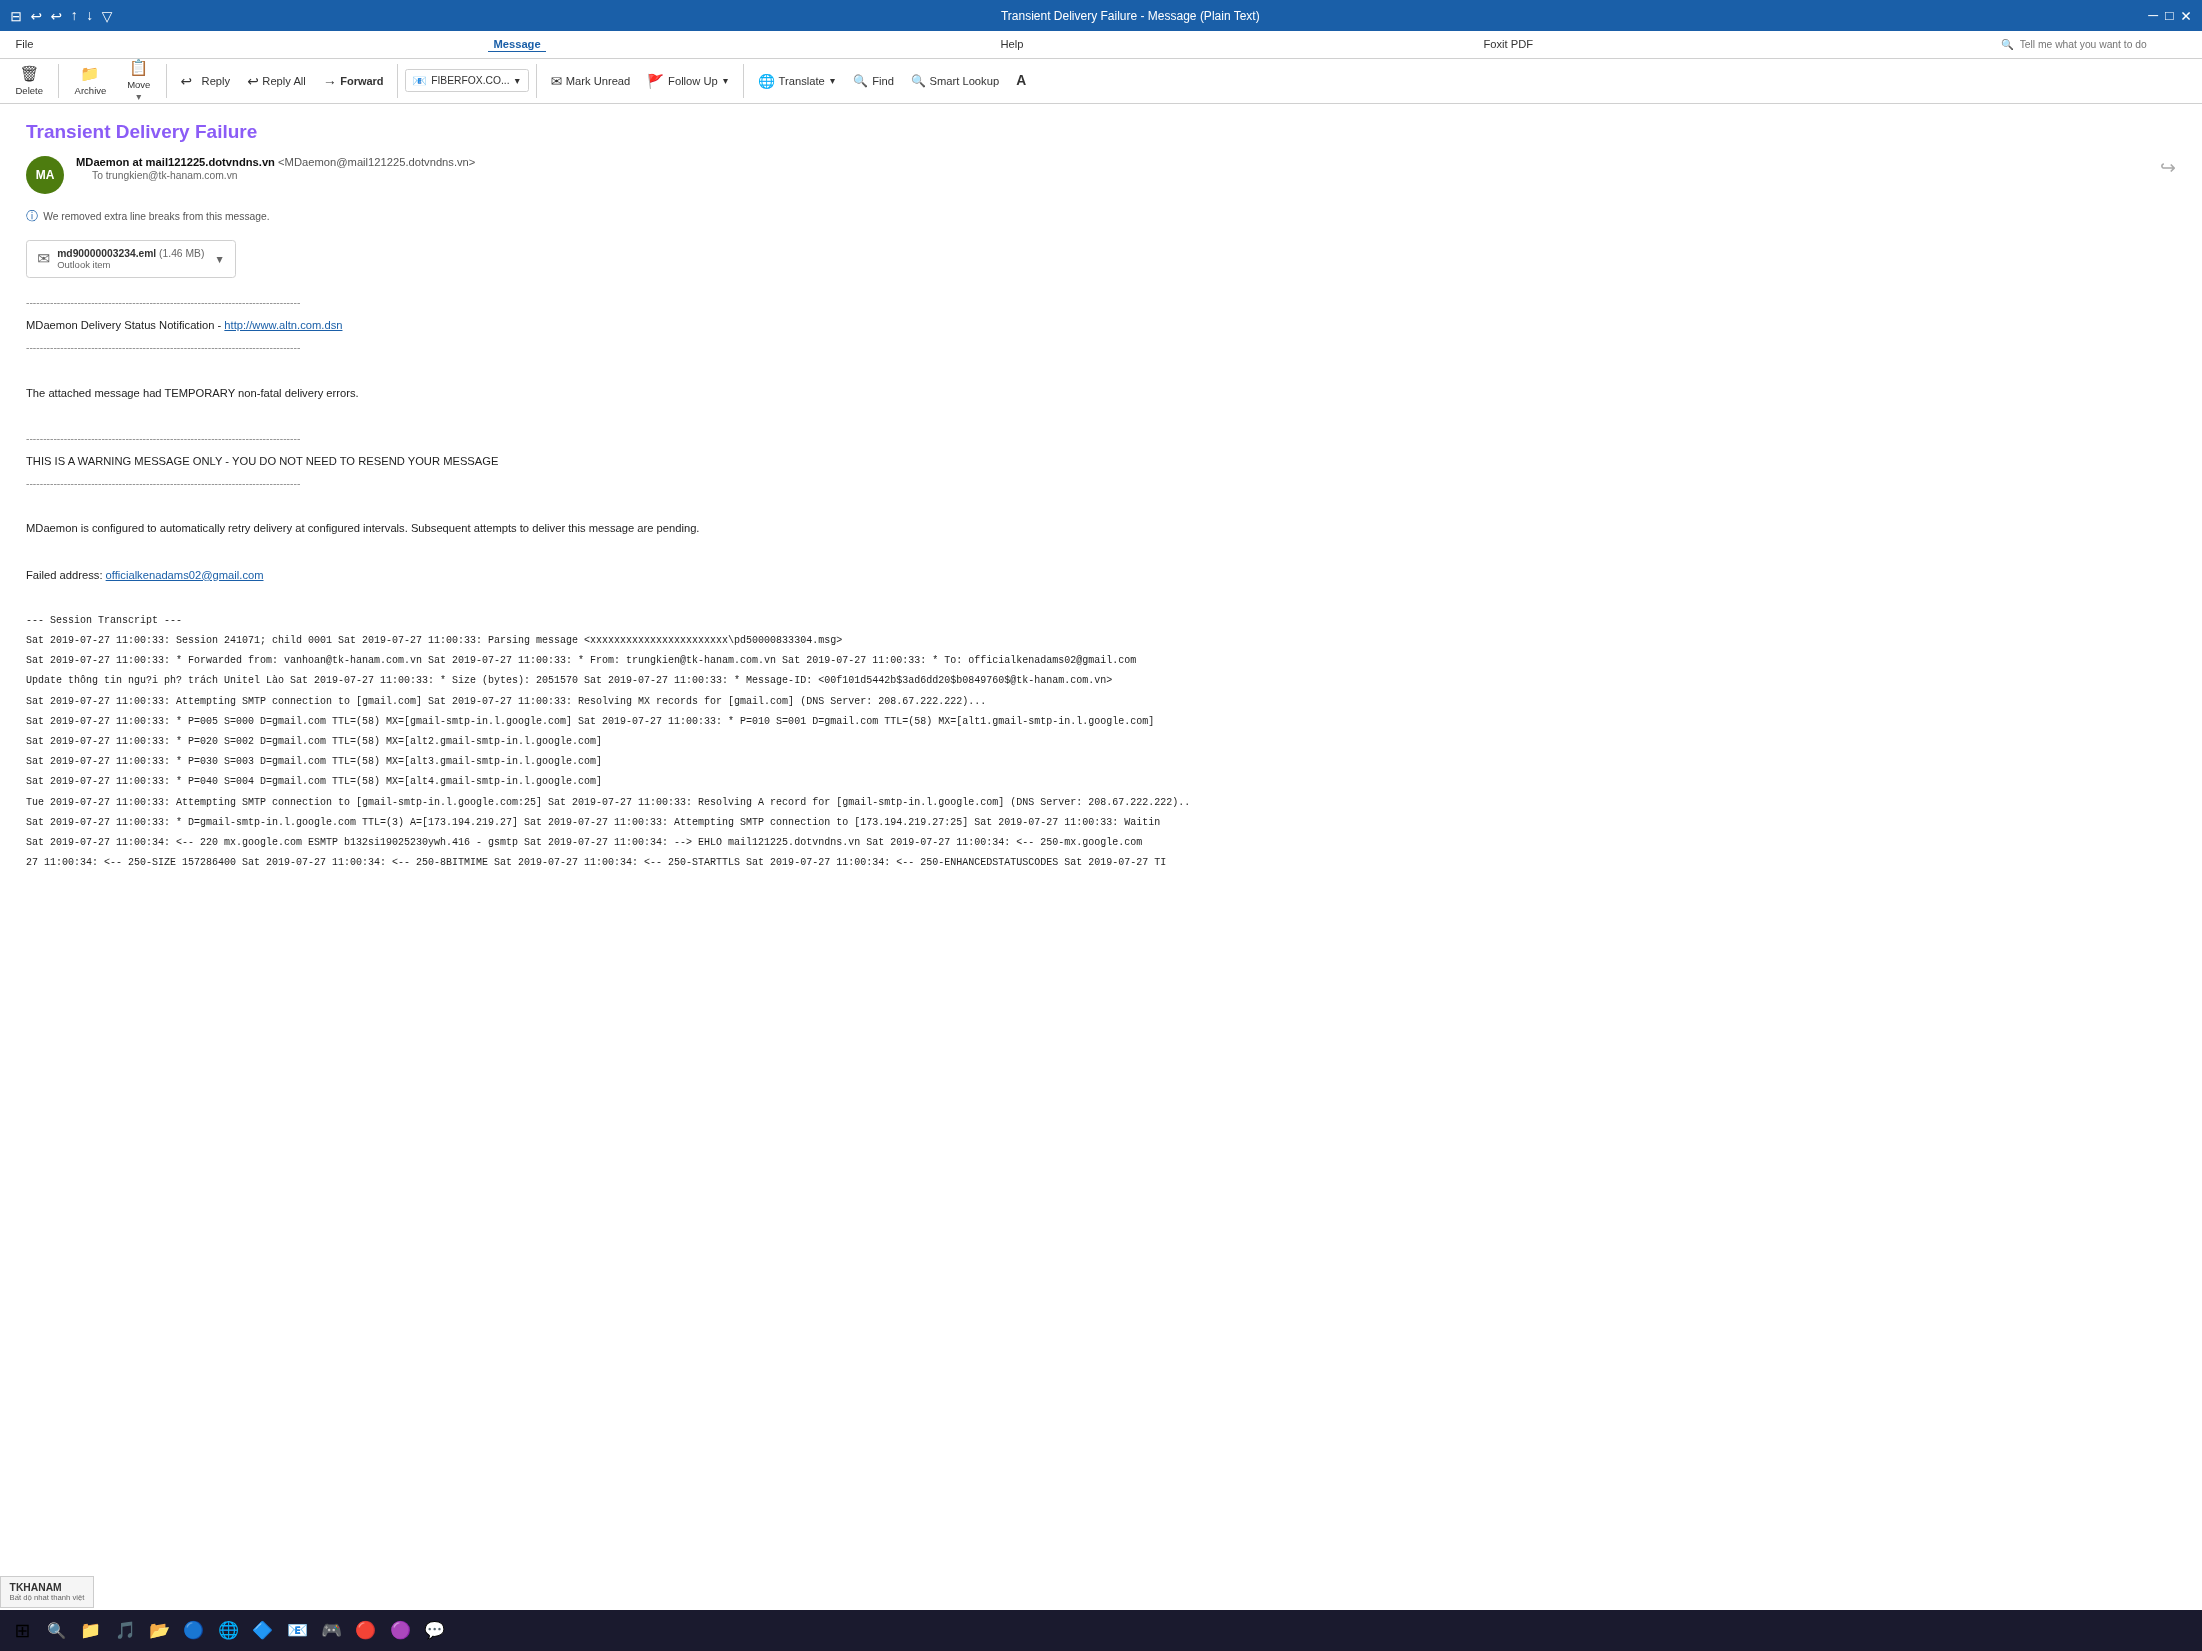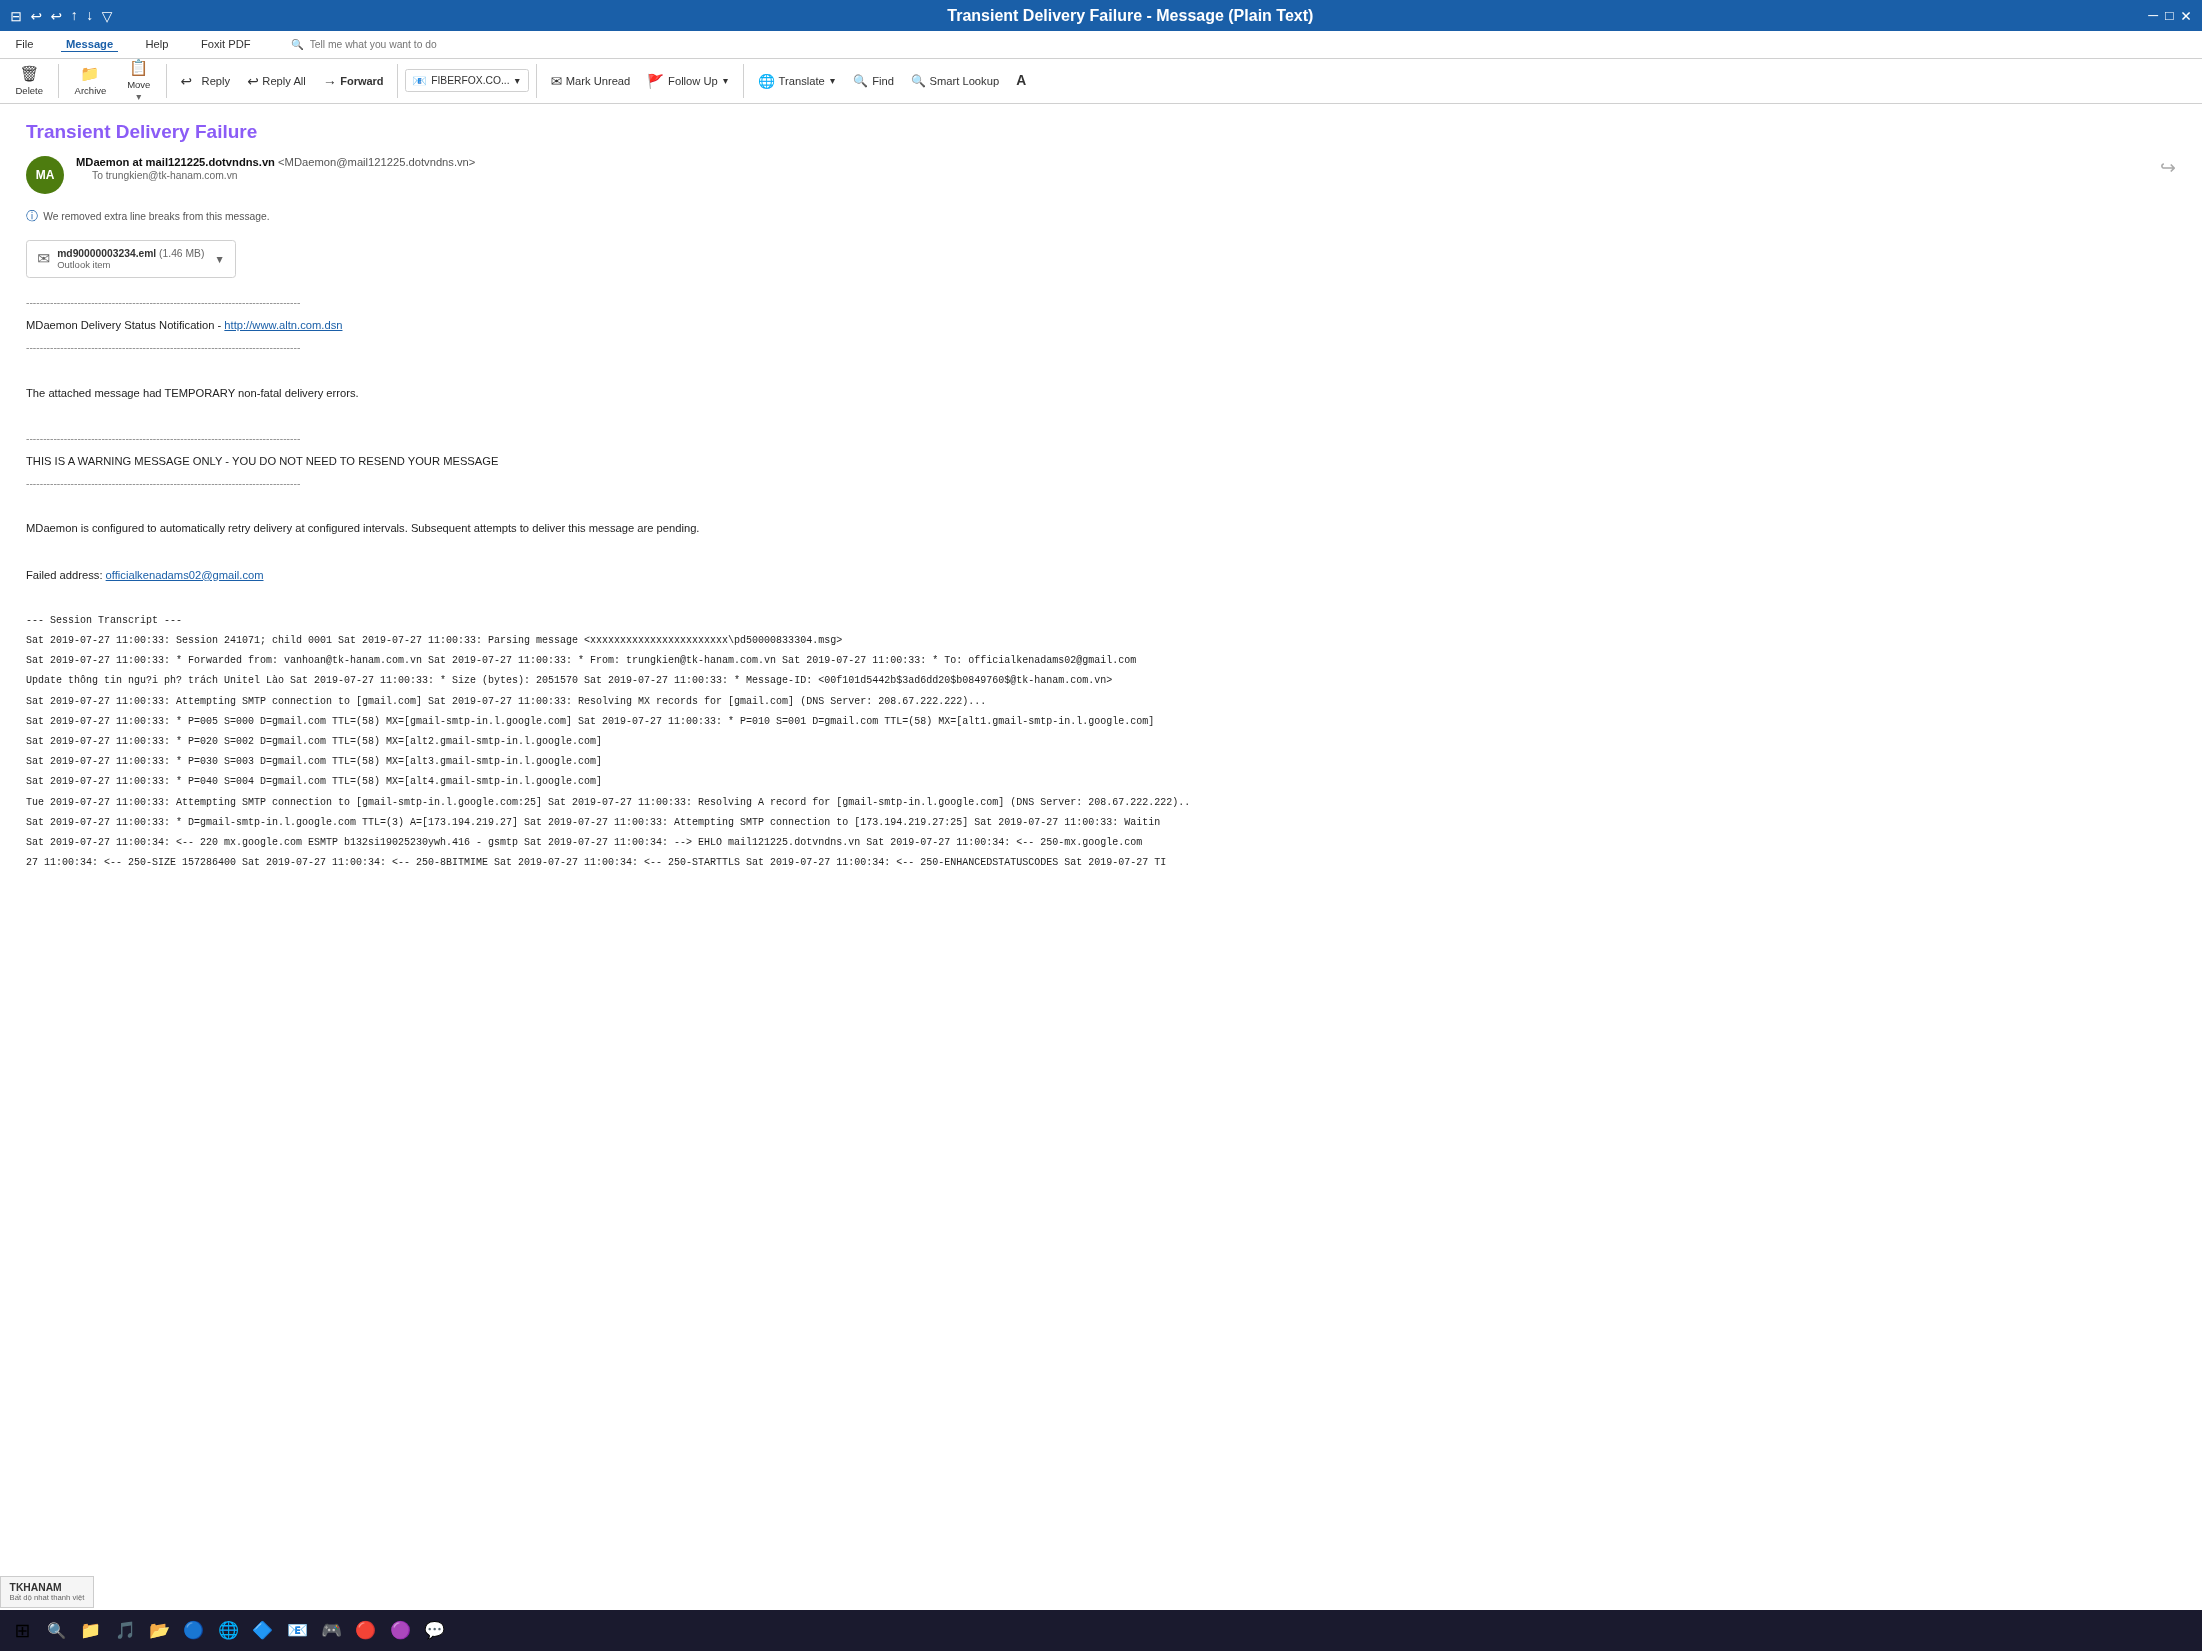--- a/index.html
+++ b/index.html
@@ -9,33 +9,34 @@
     .title-bar {
       background: #1a5fa8;
       color: white;
       display: flex;
       align-items: center;
       justify-content: space-between;
       padding: 5.2px 10.3px;
       height: 31px;
     }
     .title-bar-left { display: flex; align-items: center; gap: 8.6px; }
-    .title-bar-center { font-size: 16px; font-weight: 700; }
+    .title-bar-center { font-size: 12px; font-weight: 400; }
     .title-bar-icons { display: flex; gap: 6.9px; align-items: center; }
     .tb-icon { color: white; font-size: 13.8px; cursor: pointer; }
 
     
     .menu-bar {
       background: #fff;
       display: flex;
       align-items: center;
       padding: 3.4px 10.3px;
       border-bottom: 0.9px solid #d0d0d0;
-      gap: 22px;
+      gap: 32px;
       height: 27.5px;
+      justify-content: space-between;
     }
     .menu-item { font-size: 11.2px; color: #333; cursor: pointer; padding: 1.7px 5.2px; }
     .menu-item.active { color: #1a5fa8; border-bottom: 1.7px solid #1a5fa8; font-weight: 600; }
     .tell-me { display: flex; align-items: center; gap: 5.2px; color: #555; font-size: 10.3px; margin-left: 13.8px; }
     .tell-me-input { border: none; outline: none; font-size: 10.3px; color: #555; background: transparent; width: 172px; }
 
     
     .ribbon {
       background: #fff;
       border-bottom: 0.9px solid #d0d0d0;

